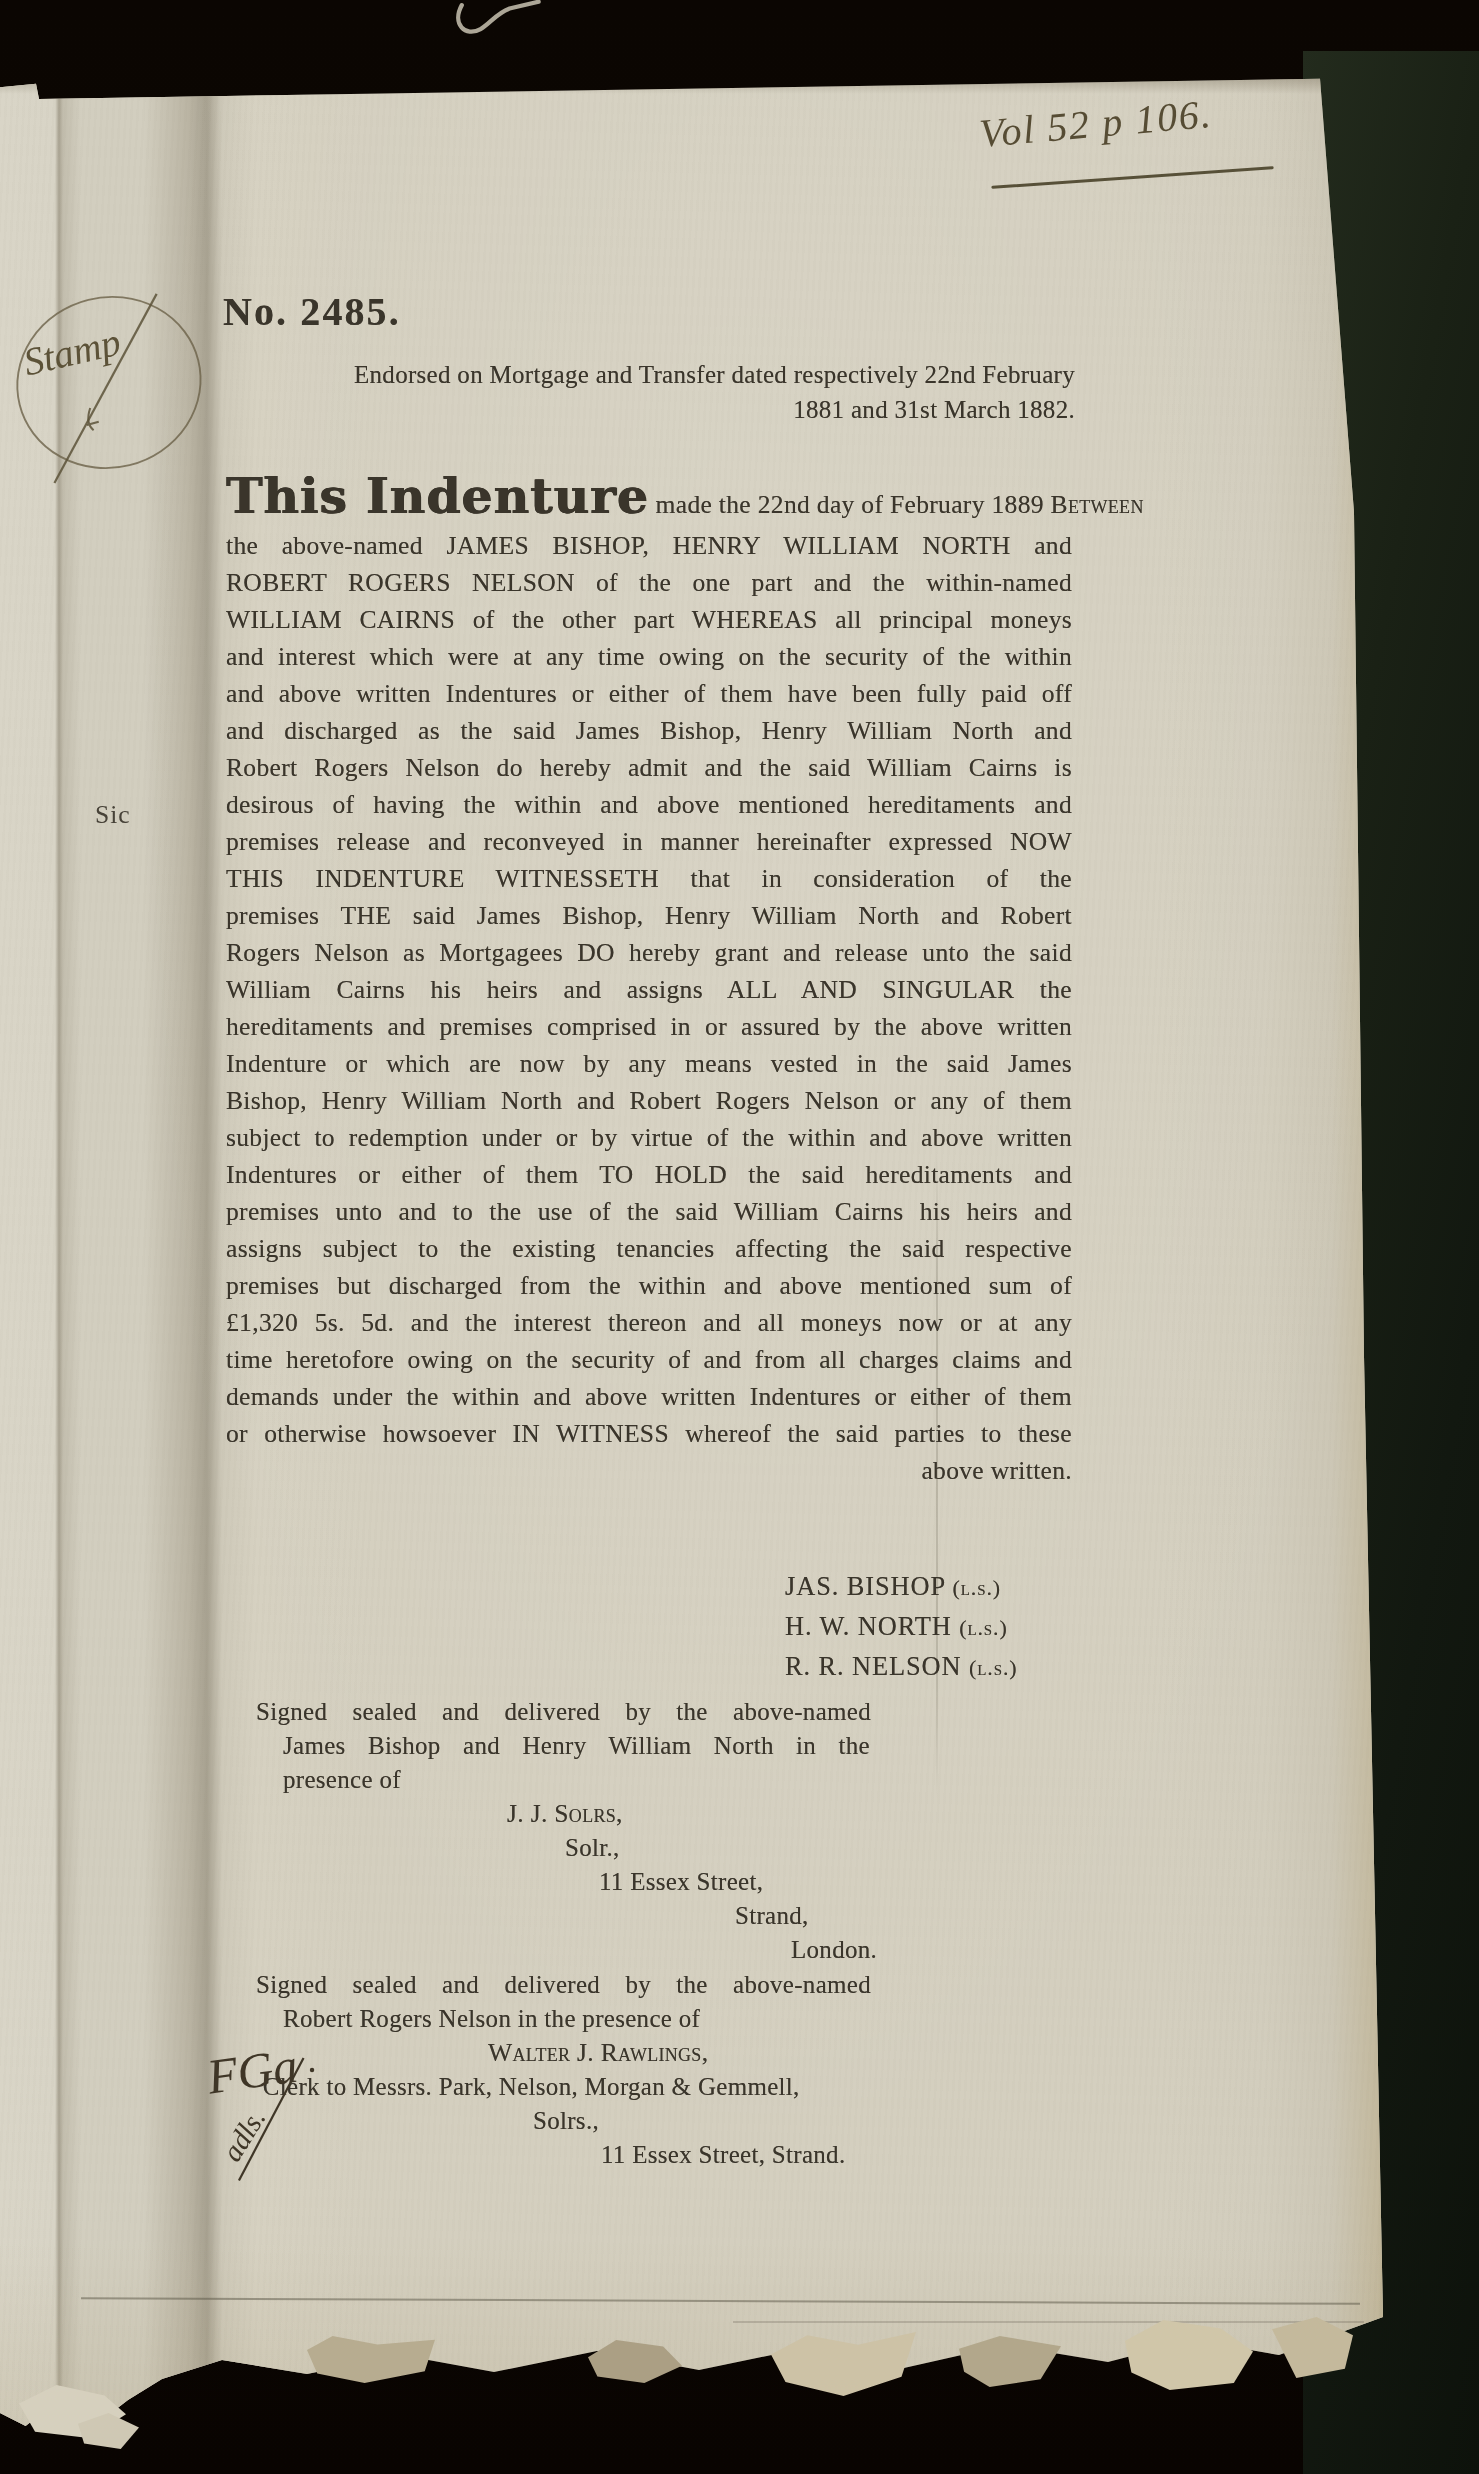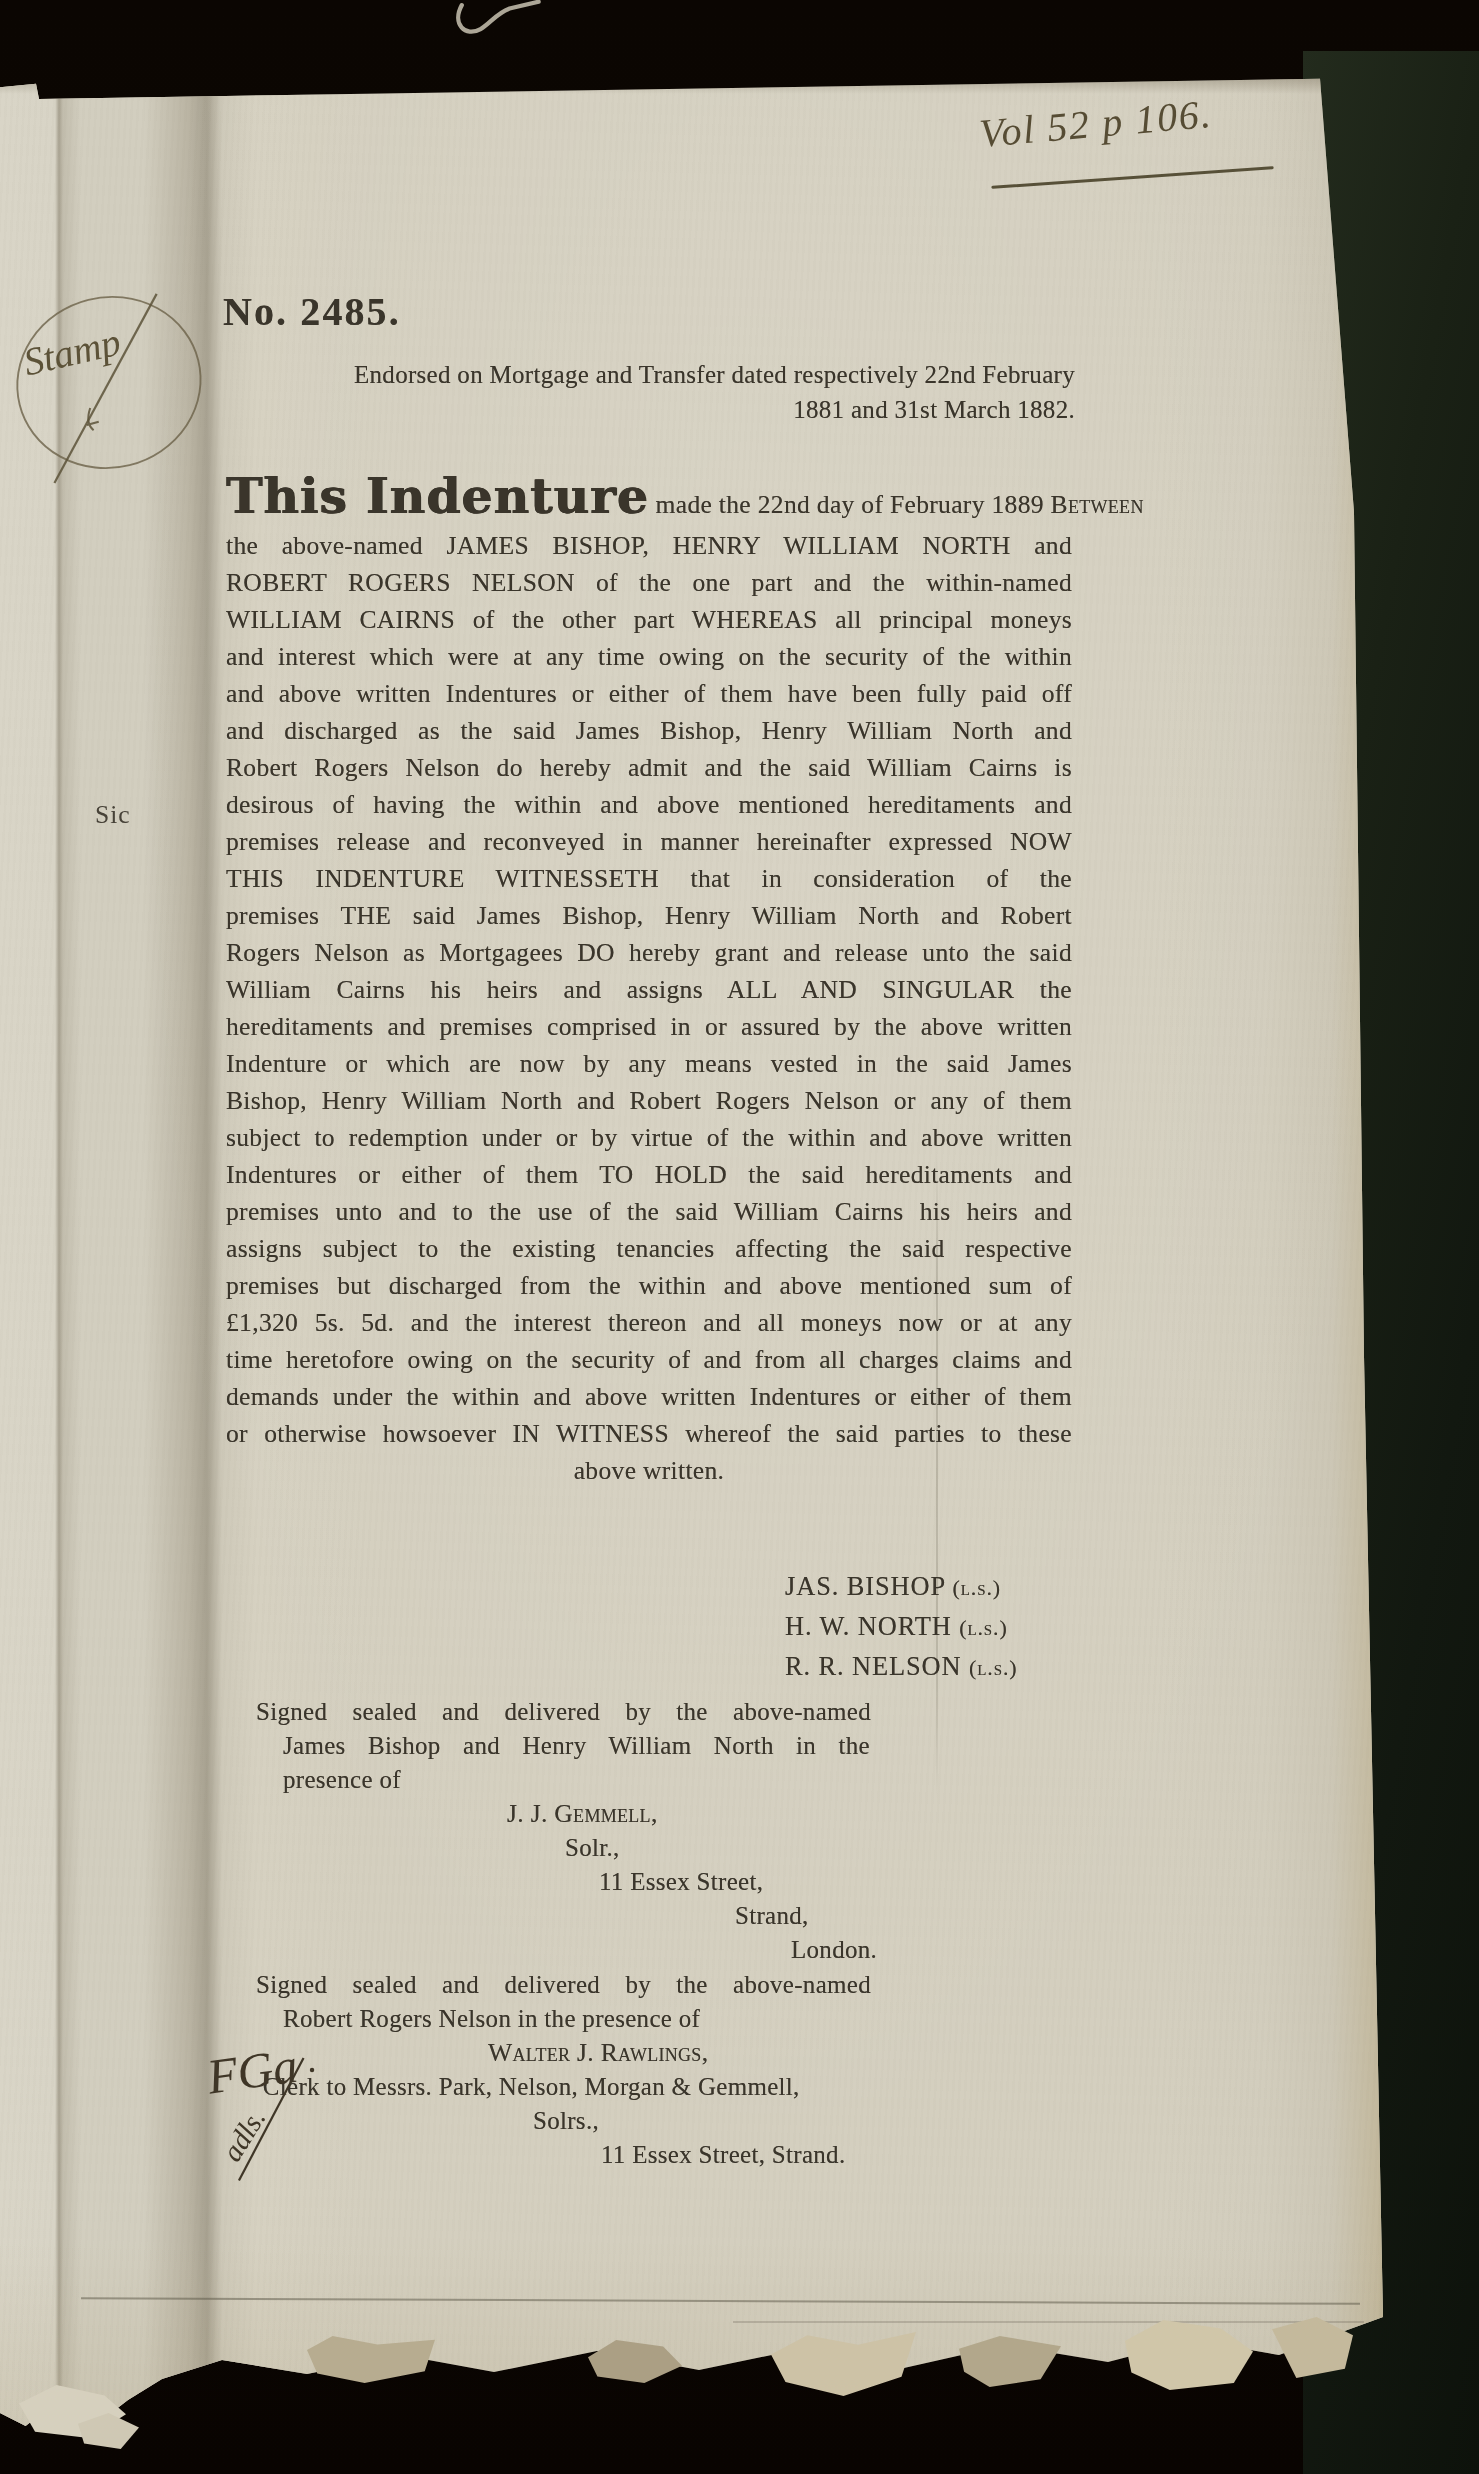--- a/index.html
+++ b/index.html
@@ -34,21 +34,21 @@
   .no-label{position:absolute;left:223px;top:211px;font-size:40px;font-weight:bold;letter-spacing:2.1px;}
   .endorse{position:absolute;left:223px;top:280px;width:852px;text-align:right;
            font-size:25px;line-height:35px;}
   .opening{position:absolute;left:226px;top:385px;width:846px;line-height:68px;
            text-align:justify;text-align-last:justify;font-size:25.6px;white-space:nowrap;}
   .blackletter{font-family:"DejaVu Serif",serif;font-size:49px;font-weight:bold;
            letter-spacing:0.9px;text-shadow:0.7px 0 currentColor,-0.3px 0 currentColor;}
   .sc{font-variant:small-caps;}
   .bodyblock{position:absolute;left:226px;top:450px;width:846px;font-size:25.6px;}
   .bline{height:37px;line-height:37px;text-align:justify;text-align-last:justify;white-space:nowrap;}
-  .bline-last{height:37px;line-height:37px;text-align:center;}
+  .bline-last{height:37px;line-height:37px;text-align:right;}
   .sigs{position:absolute;left:785px;top:1490px;font-size:26.4px;line-height:38px;letter-spacing:0.9px;}
   .seal{font-variant:small-caps;font-size:22px;}
   .attest{position:absolute;left:256px;font-size:25px;line-height:34px;}
   .aw{width:615px;}
   .just{text-align:justify;text-align-last:justify;white-space:nowrap;}
   .sic{position:absolute;left:95px;top:723px;font-size:25.6px;letter-spacing:0.9px;color:#474238;}
   .volref{position:absolute;left:979px;top:19px;width:324px;transform:rotate(-5deg);
           font-size:40px;font-style:italic;letter-spacing:1.7px;}
   .volref-line{position:absolute;left:991px;top:99px;width:283px;height:2.6px;background:#575038;
           transform:rotate(-4deg);border-radius:1.7px;}
@@ -139,21 +139,21 @@
       <div>
         <span>R. R. NELSON</span>
         <span class="seal">(l.s.)</span>
       </div>
     </div>
 
     <div class="attest ink" style="top:1618px">
       <div class="aw just">Signed  sealed  and  delivered  by  the  above-named</div>
       <div class="just" style="margin-left:27px;width:587px">James Bishop and Henry William North in the</div>
       <div style="margin-left:27px">presence of</div>
-      <div class="sc" style="margin-left:251px;font-size:25.6px">J. J. Gemmell,</div>
+      <div class="sc" style="margin-left:251px;font-size:25.6px">J. J. Solrs,</div>
       <div style="margin-left:309px">Solr.,</div>
       <div style="margin-left:343px">11 Essex Street,</div>
       <div style="margin-left:479px">Strand,</div>
       <div style="margin-left:535px">London.</div>
     </div>
 
     <div class="attest ink" style="top:1891px">
       <div class="aw just">Signed  sealed  and  delivered  by  the  above-named</div>
       <div style="margin-left:27px">Robert Rogers Nelson in the presence of</div>
       <div class="sc" style="margin-left:232px;font-size:25.6px">Walter J. Rawlings,</div>

